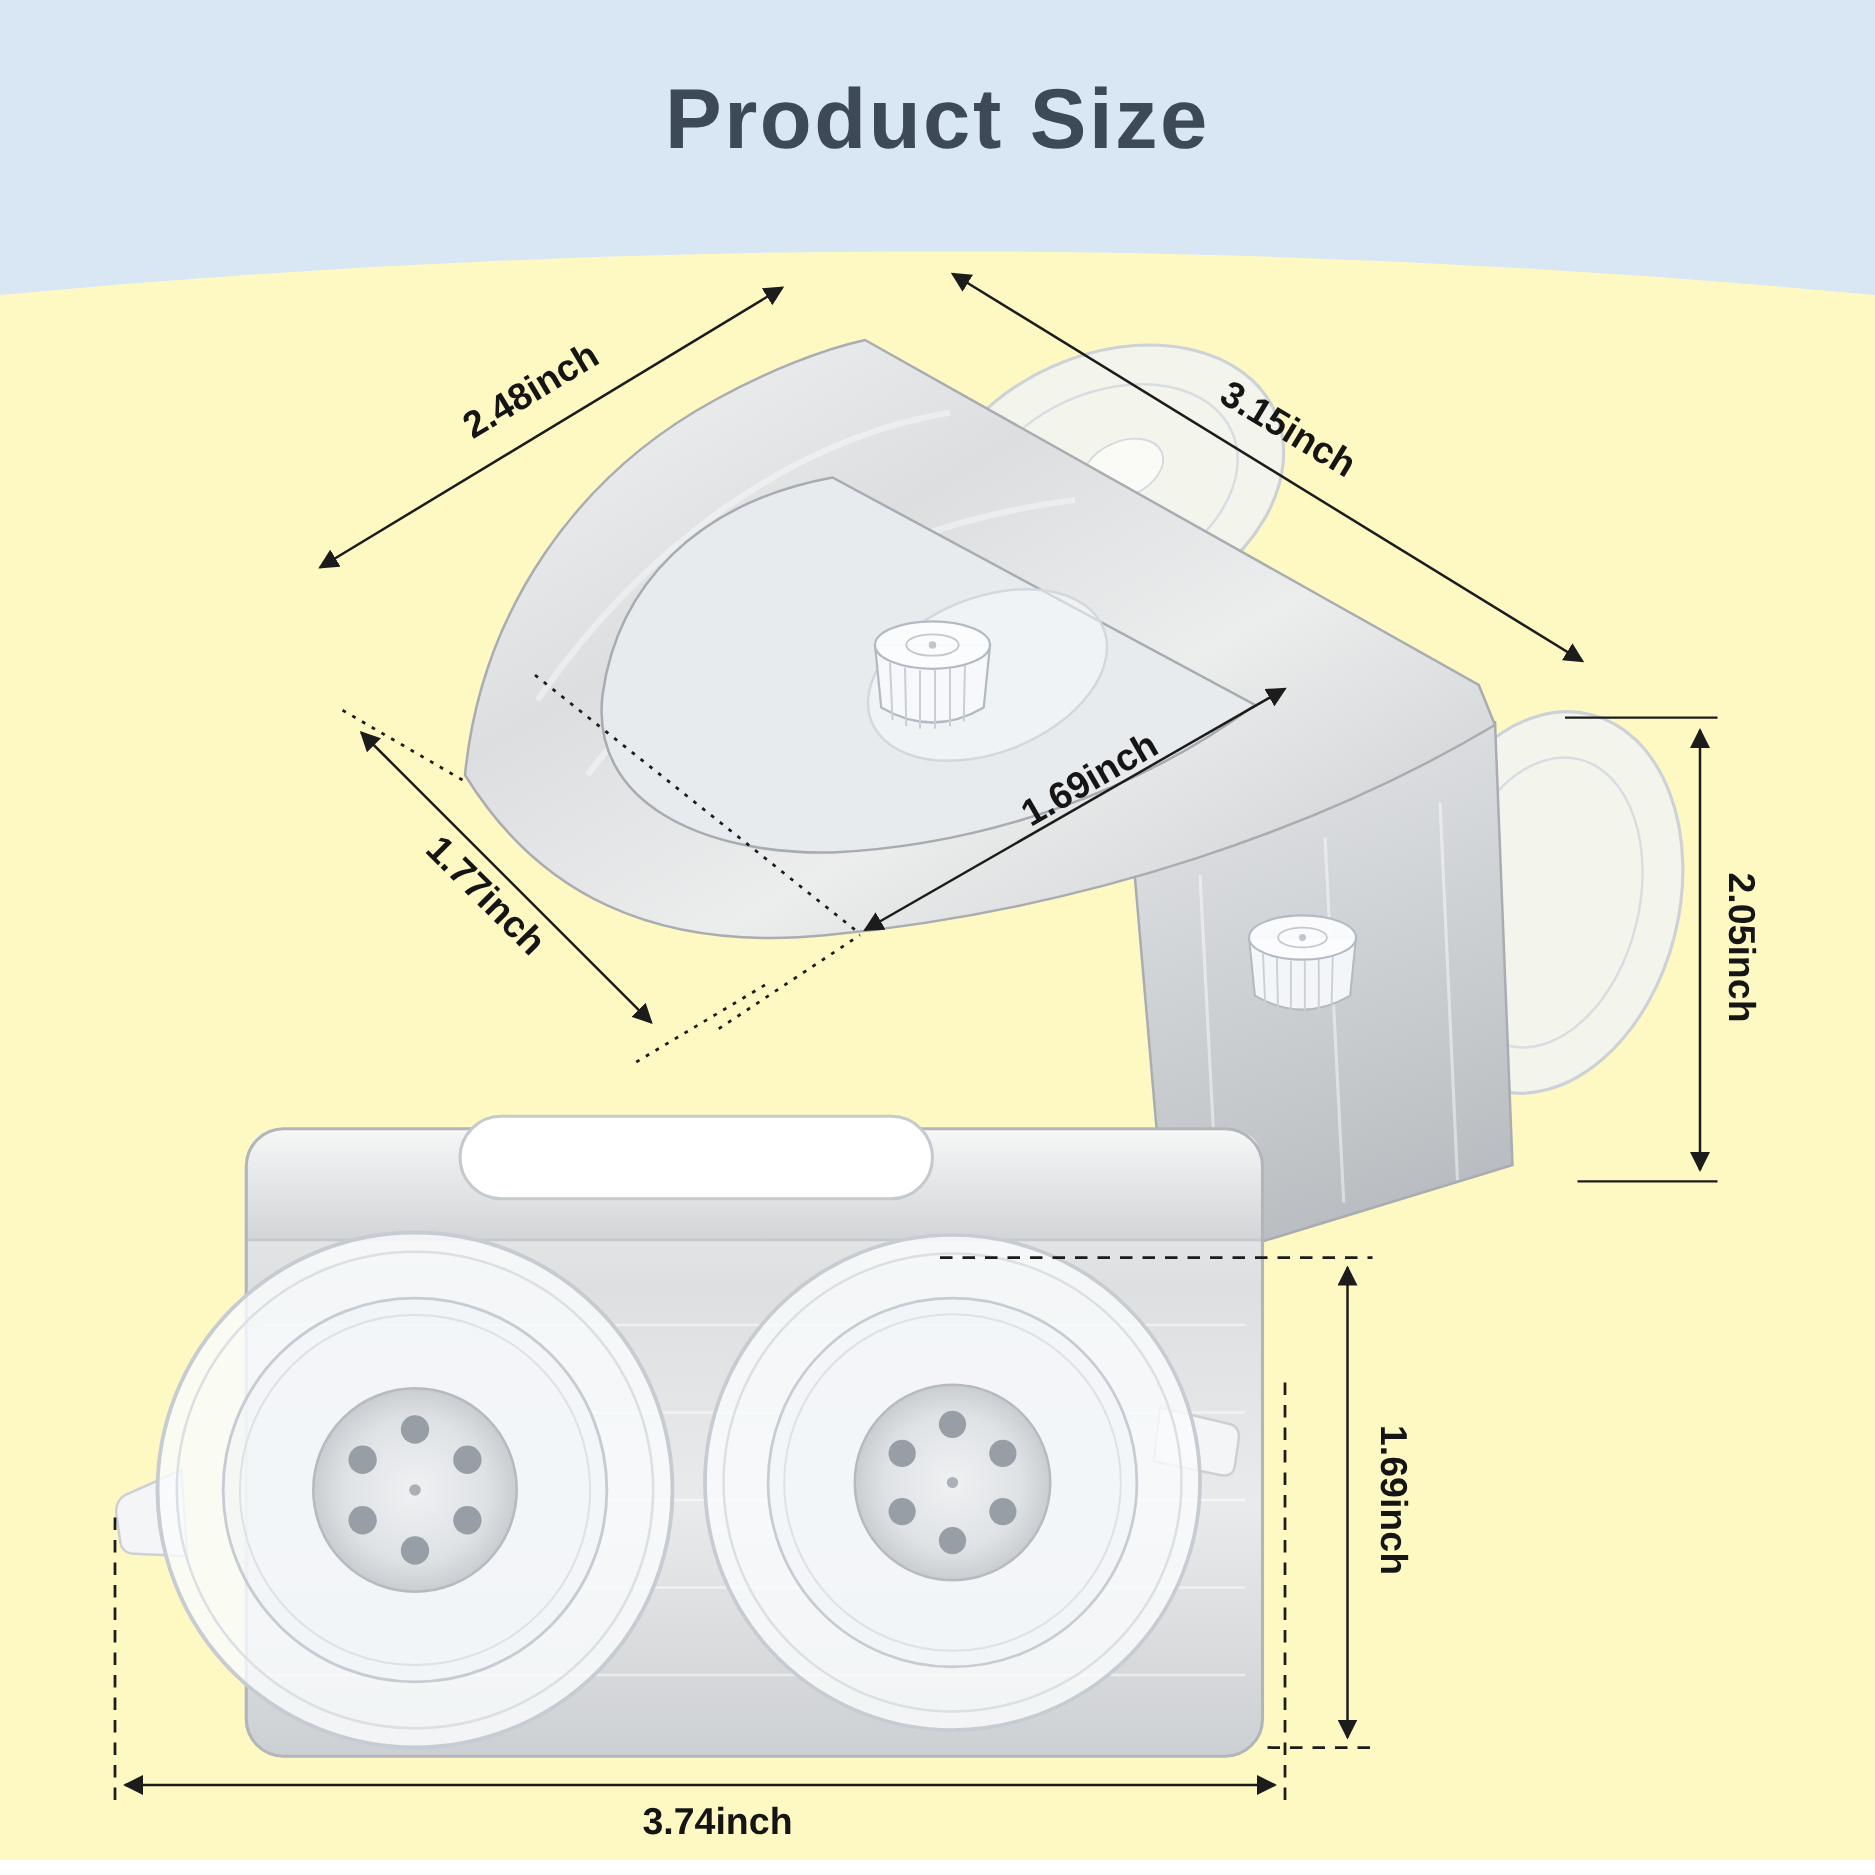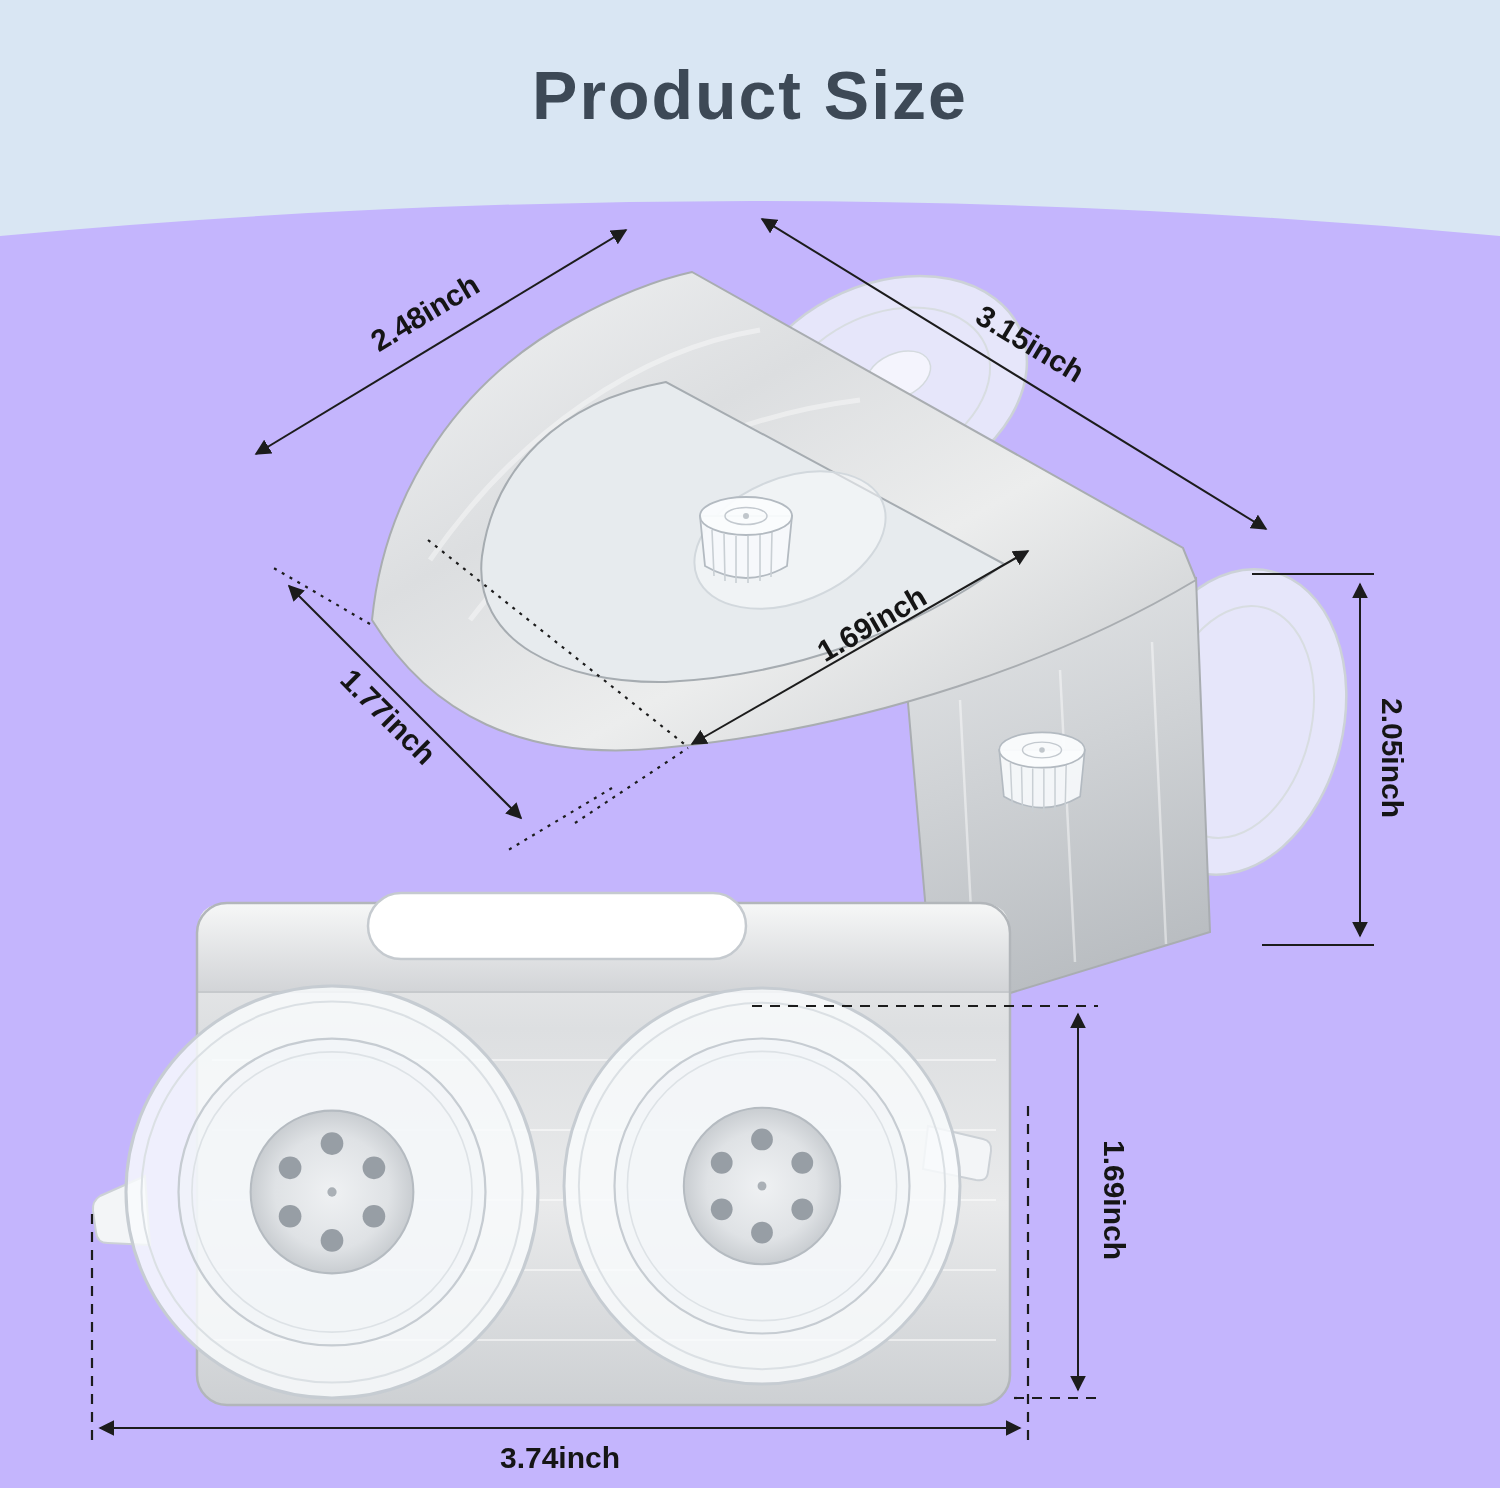--- a/index.html
+++ b/index.html
@@ -3,21 +3,21 @@
 <meta charset="utf-8">
 <style>
   * { box-sizing: border-box; }
   html, body { margin: 0; padding: 0; background: #ffffff; }
   body { font-family: "Liberation Sans", sans-serif; }
   .stage {
     position: relative;
     width: 1500px;
     height: 1488px;
     margin: 0 auto;
-    background: #c4b5fd;
+    background: #fef9c3;
     overflow: hidden;
   }
   .art { position: absolute; left: 0; top: 0; width: 1500px; height: 1500px; z-index: 1; }
   .page-title {
     position: absolute;
     top: 56px; left: 0; width: 100%;
     margin: 0;
     text-align: center;
     font-size: 68px;
     font-weight: 700;
@@ -173,15 +173,15 @@
       <path d="M 100 1428 L 1020 1428" stroke-width="2" marker-start="url(#ah)" marker-end="url(#ah)"></path>
     </g>
   </svg>
 
   <div class="dim" style="left:340px; top:296px; transform:rotate(-31deg);">2.48inch</div>
   <div class="dim" style="left:945px; top:327px; transform:rotate(31deg);">3.15inch</div>
   <div class="dim" style="left:303px; top:700px; transform:rotate(45deg);">1.77inch</div>
   <div class="dim" style="left:787px; top:607px; transform:rotate(-30deg);">1.69inch</div>
   <div class="dim" style="left:1307px; top:741px; transform:rotate(90deg);">2.05inch</div>
   <div class="dim" style="left:1029px; top:1183px; transform:rotate(90deg);">1.69inch</div>
-  <div class="dim" style="left:475px; top:1441px;">3.74inch</div>
+  <div class="dim" style="left:489px; top:1441px;">3.74inch</div>
 
 </div>
 
 </body></html>

